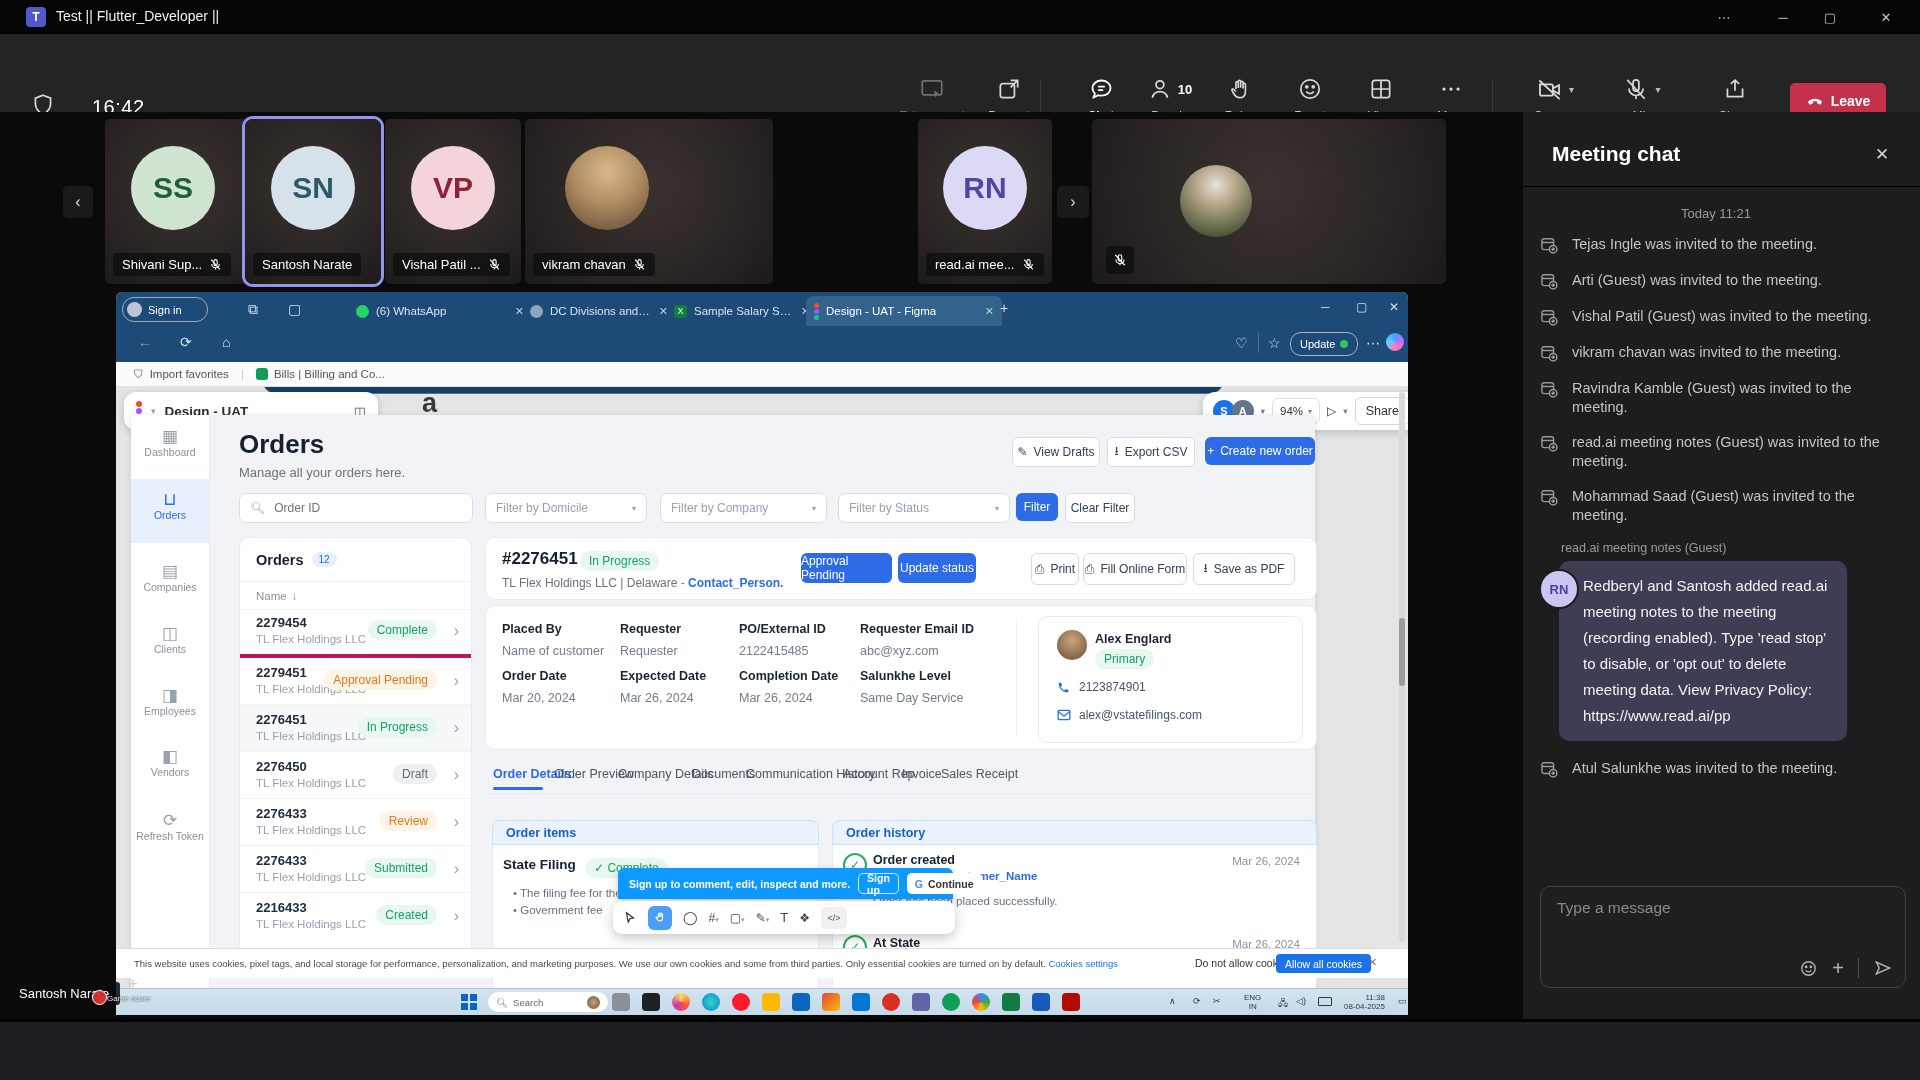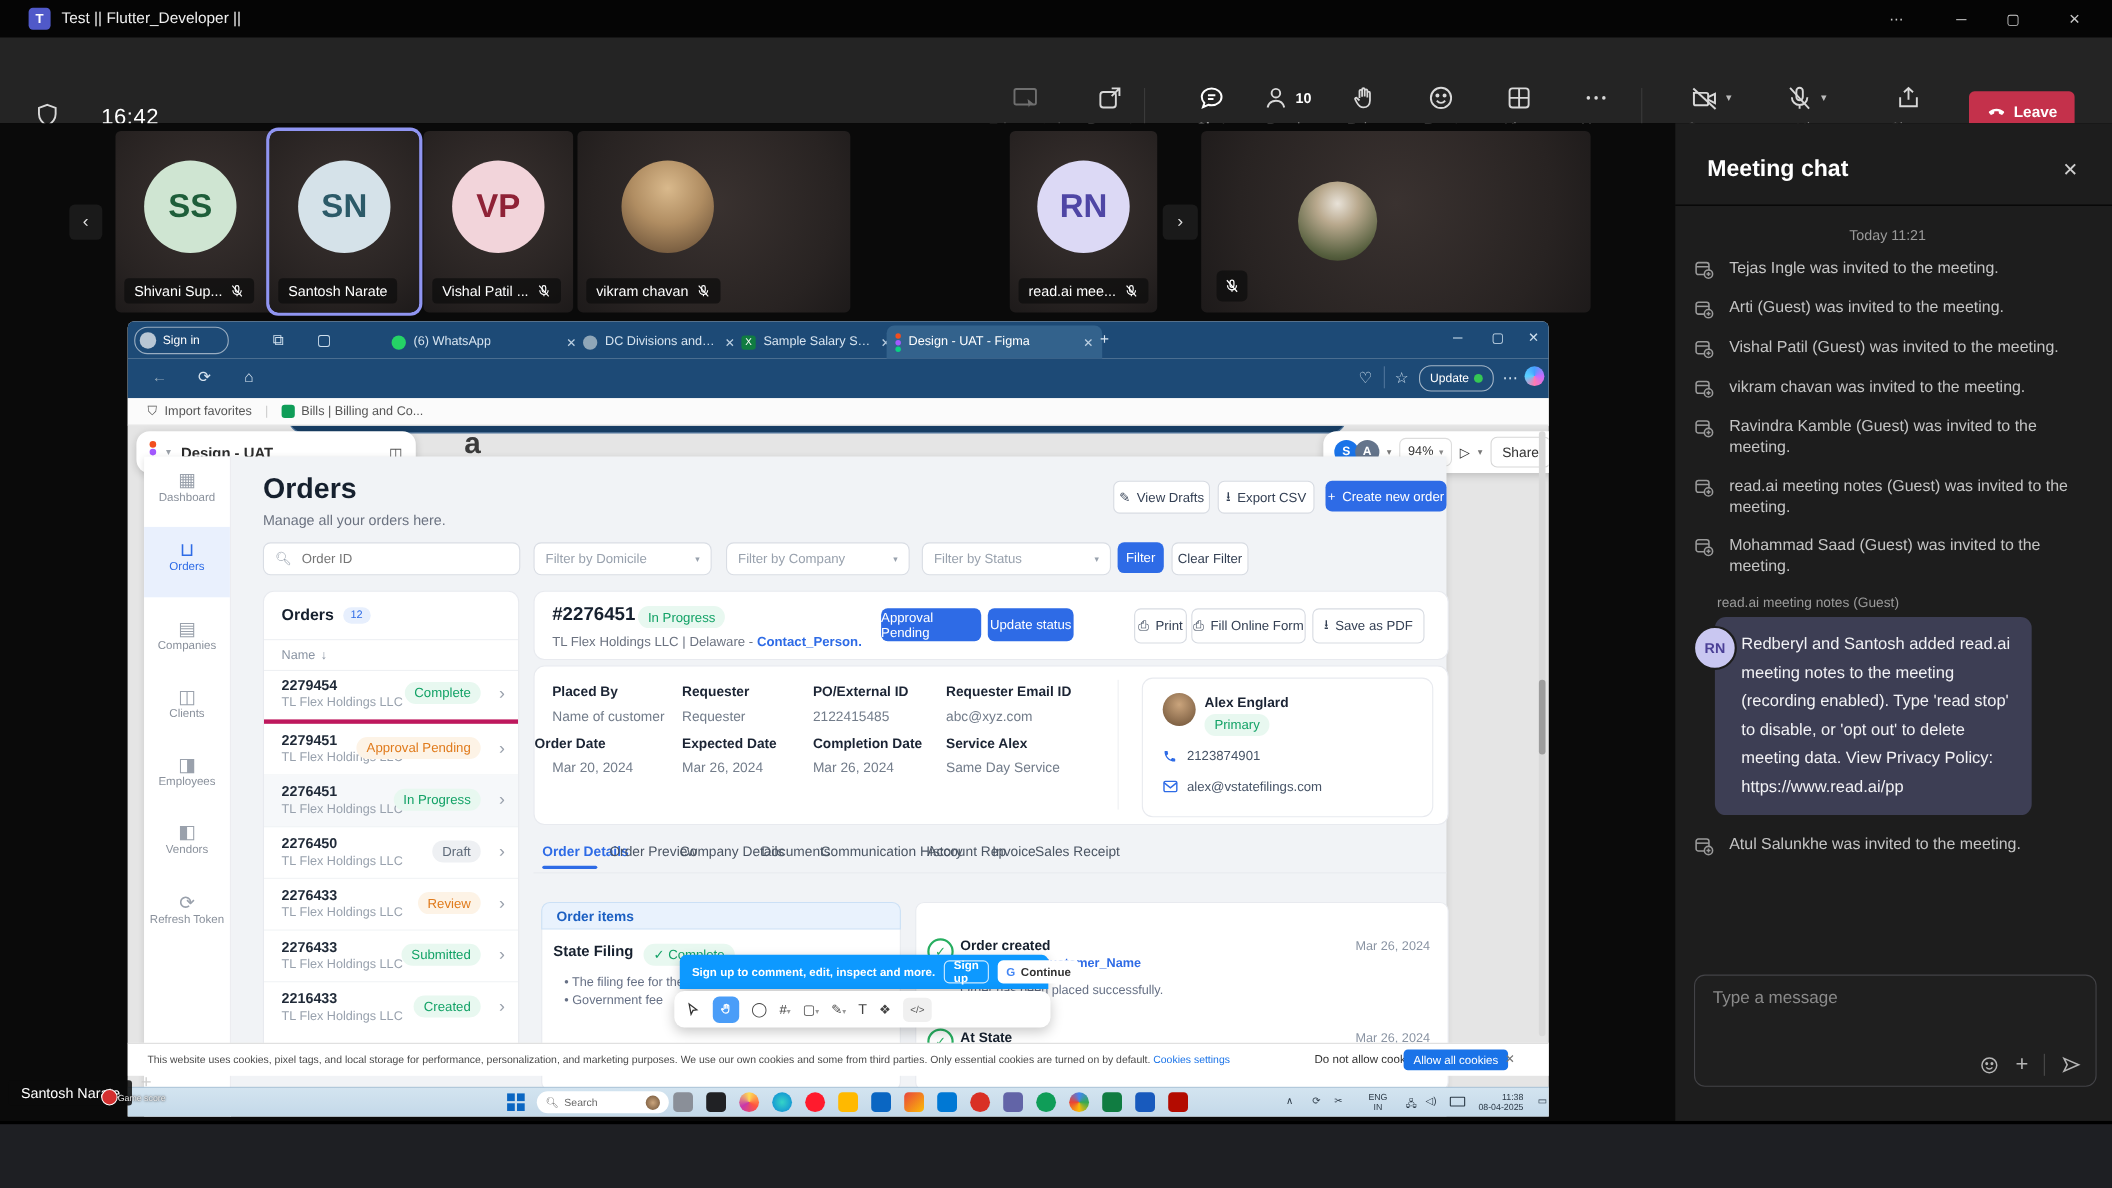--- a/index.html
+++ b/index.html
@@ -544,27 +544,27 @@
 
       <div class="a card" style="left:354px;top:190px;width:830px;height:143px">
         <span class="a fieldlb" style="left:16px;top:16px">Placed By</span>
         <span class="a fieldvl" style="left:16px;top:38px">Name of customer</span>
         <span class="a fieldlb" style="left:134px;top:16px">Requester</span>
         <span class="a fieldvl" style="left:134px;top:38px">Requester</span>
         <span class="a fieldlb" style="left:253px;top:16px">PO/External ID</span>
         <span class="a fieldvl" style="left:253px;top:38px">2122415485</span>
         <span class="a fieldlb" style="left:374px;top:16px">Requester Email ID</span>
         <span class="a fieldvl" style="left:374px;top:38px">abc@xyz.com</span>
-        <span class="a fieldlb" style="left:0;top:63px">Order Date</span>
+        <span class="a fieldlb" style="left:16px;top:63px">Order Date</span>
         <span class="a fieldvl" style="left:16px;top:85px">Mar 20, 2024</span>
         <span class="a fieldlb" style="left:134px;top:63px">Expected Date</span>
         <span class="a fieldvl" style="left:134px;top:85px">Mar 26, 2024</span>
         <span class="a fieldlb" style="left:253px;top:63px">Completion Date</span>
         <span class="a fieldvl" style="left:253px;top:85px">Mar 26, 2024</span>
-        <span class="a fieldlb" style="left:374px;top:63px">Service Alex</span>
+        <span class="a fieldlb" style="left:374px;top:63px">Salunkhe Level</span>
         <span class="a fieldvl" style="left:374px;top:85px">Same Day Service</span>
         <div class="a" style="left:530px;top:12px;width:1px;height:118px;background:#eef0f3"></div>
 
         <div class="a card" style="left:552px;top:10px;width:263px;height:125px">
           <div class="a avat" style="left:18px;top:13px;width:30px;height:30px;background:radial-gradient(circle at 50% 35%,#caa47c,#6b4f35)"></div>
           <span class="a" style="left:56px;top:15px;font-size:12.5px;font-weight:bold;color:#1b2434">Alex Englard</span>
           <span class="a chip green" style="left:56px;top:32px">Primary</span>
           <svg class="a" style="left:18px;top:64px" width="13" height="13" viewBox="0 0 24 24" fill="#2e6be6">
               <path d="M6.6 10.8c1.4 2.8 3.8 5.1 6.6 6.6l2.2-2.2c.3-.3.7-.4 1-.2 1.1.4 2.3.6 3.6.6.6 0 1 .4 1 1V20c0 .6-.4 1-1 1C10.6 21 3 13.4 3 4c0-.6.4-1 1-1h3.5c.6 0 1 .4 1 1 0 1.2.2 2.4.6 3.6.1.3 0 .7-.2 1z"></path>
             </svg>
@@ -590,20 +590,21 @@
 
       <div class="a card" style="left:361px;top:405px;width:325px;height:170px;border-radius:8px">
         <div class="panelhead" style="height:23px;margin:-1px">Order items</div>
         <span class="a" style="left:10px;top:36px;font-size:13.5px;font-weight:bold;color:#16202e">State Filing</span>
         <span class="a chip green" style="left:92px;top:37px">✓ <span>Complete</span></span>
         <span class="a" style="left:20px;top:66px;font-size:11.5px;color:#667085">• <span>The filing fee for the a</span></span>
         <span class="a" style="left:20px;top:83px;font-size:11.5px;color:#667085">• <span>Government fee</span></span>
       </div>
 
       <div class="a card" style="left:701px;top:405px;width:483px;height:170px;border-radius:8px">
+        <div class="panelhead" style="height:23px;margin:-1px">Order history</div>
         <span class="a" style="left:10px;top:32px;width:20px;height:20px;border:2px solid #27ae60;border-radius:50%;color:#27ae60;font-size:12px;display:flex;align-items:center;justify-content:center">✓</span>
         <span class="a" style="left:40px;top:32px;font-size:12.5px;font-weight:bold;color:#16202e">Order created</span>
         <span class="a" style="left:40px;top:49px;font-size:11.5px;color:#667085"><span>Processed by</span> <a style="color:#2e6be6;text-decoration:none;font-weight:bold">Customer_Name</a></span>
         <span class="a" style="right:16px;top:34px;font-size:11.5px;color:#8a94a3">Mar 26, 2024</span>
         <span class="a" style="left:40px;top:74px;font-size:11.5px;color:#667085">Order has been placed successfully.</span>
         <span class="a" style="left:10px;top:114px;width:20px;height:20px;border:2px solid #27ae60;border-radius:50%;color:#27ae60;font-size:12px;display:flex;align-items:center;justify-content:center">✓</span>
         <span class="a" style="left:40px;top:115px;font-size:12.5px;font-weight:bold;color:#16202e">At State</span>
         <span class="a" style="right:16px;top:117px;font-size:11.5px;color:#8a94a3">Mar 26, 2024</span>
       </div>
 

